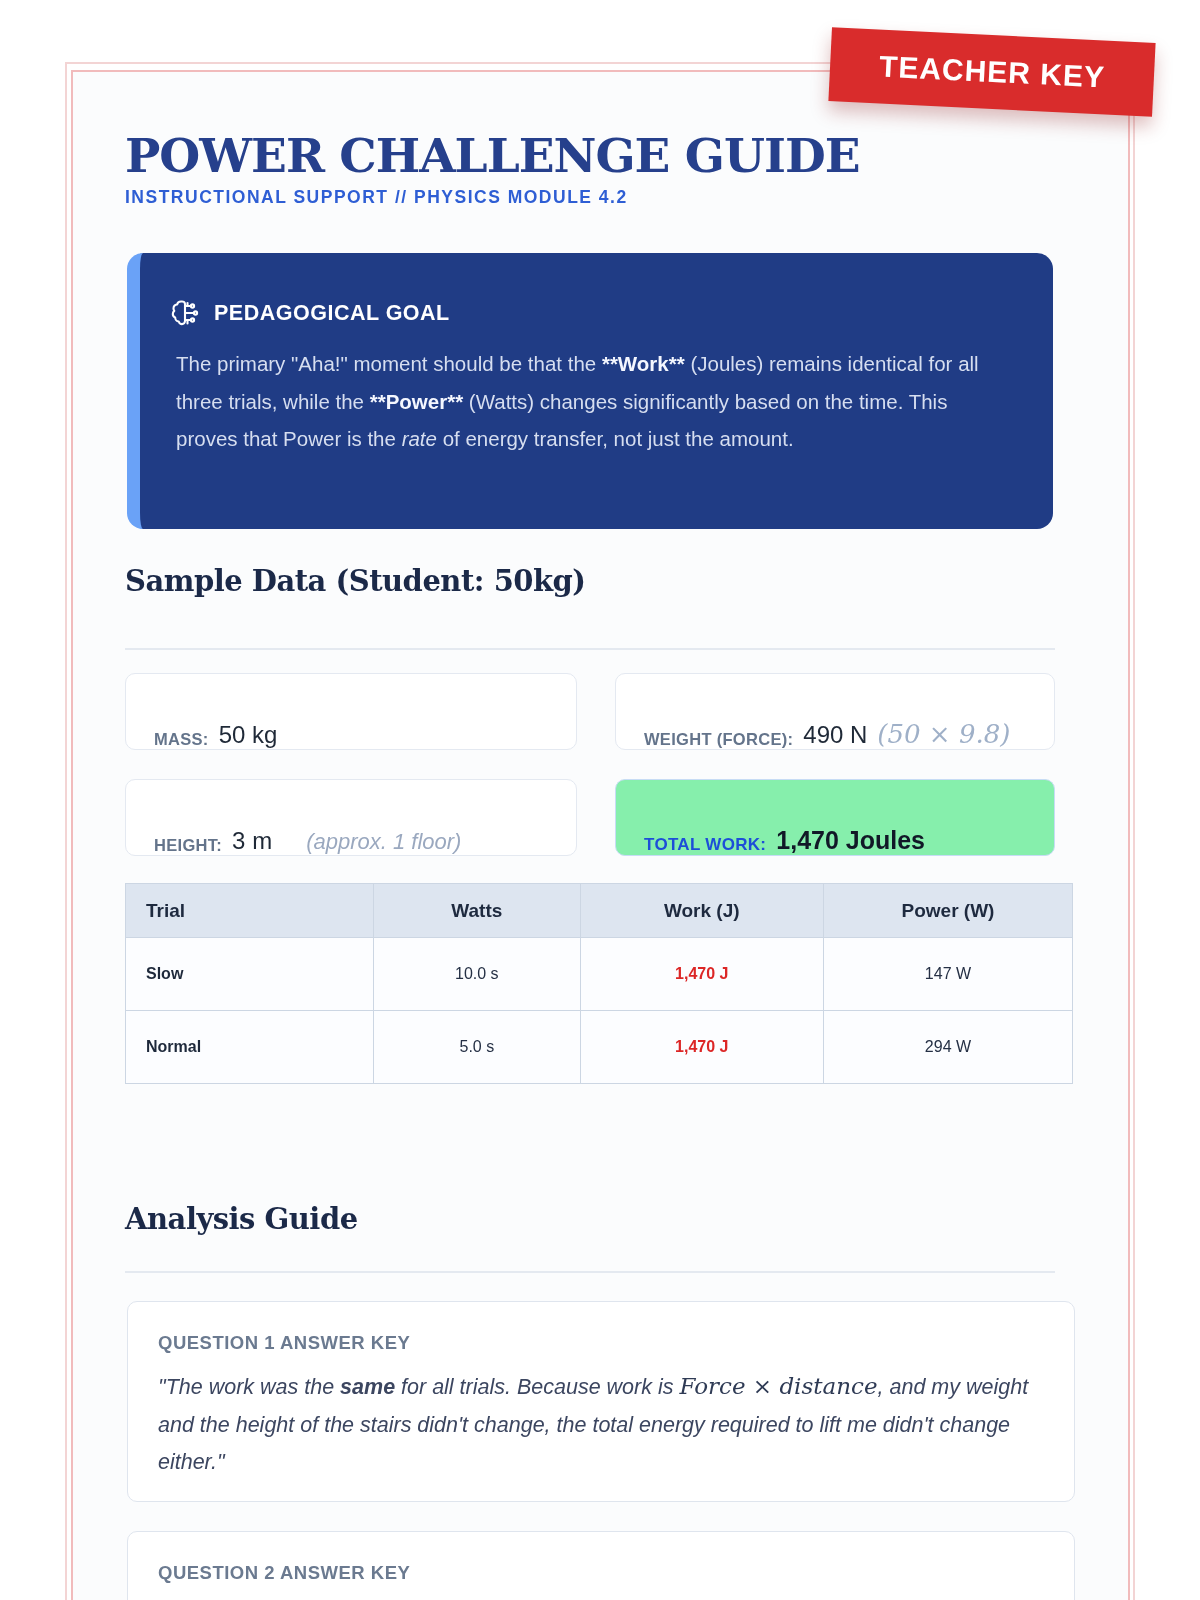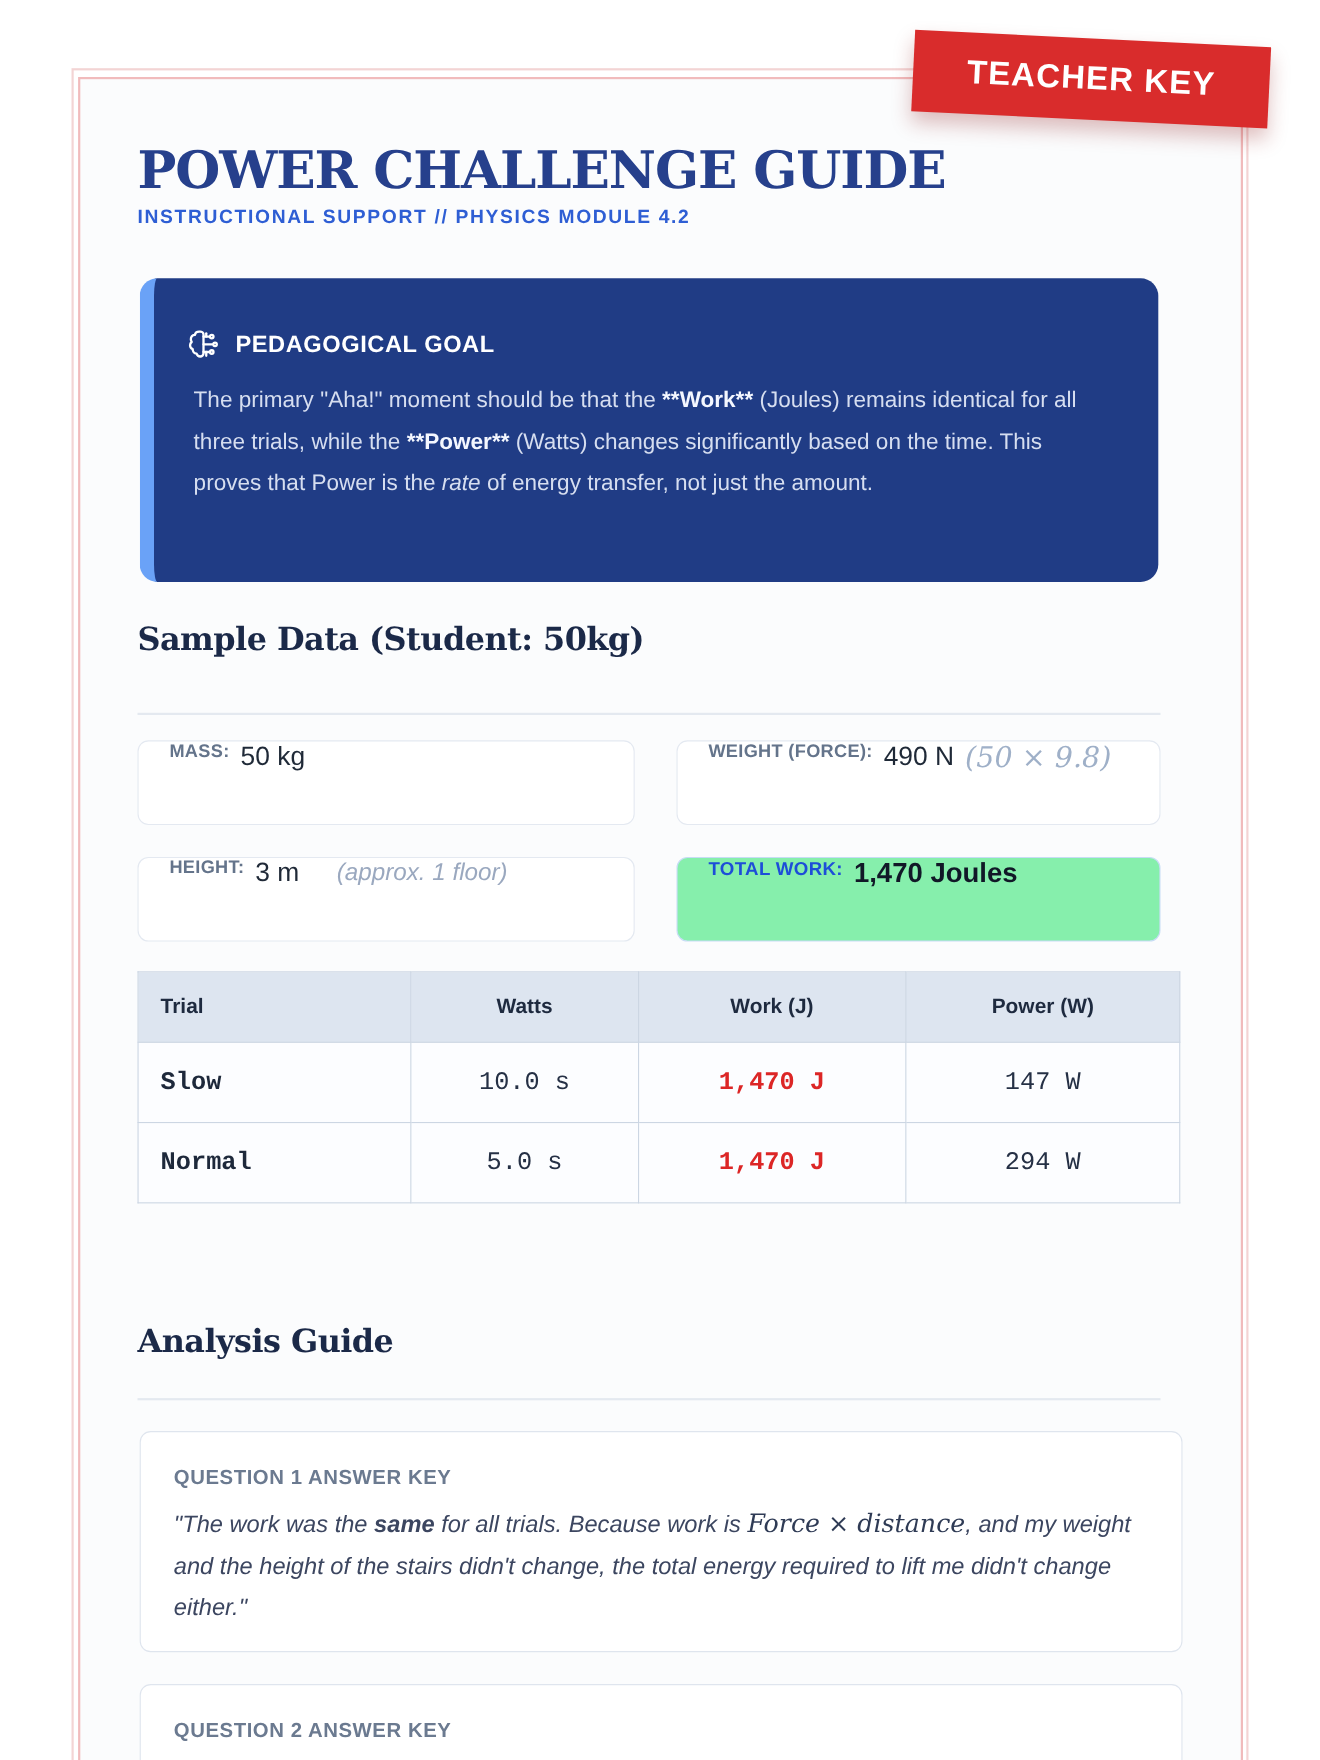--- a/index.html
+++ b/index.html
@@ -61,44 +61,44 @@
     position:absolute; left:125px;
     font-family:"DejaVu Serif","Liberation Serif",serif;
     font-weight:bold; font-size:29px; letter-spacing:-.5px; color:#1b2948;
     white-space:nowrap;
   }
   .rule { position:absolute; left:125px; width:930px; height:2px; background:#e4e9f0; }
   
   .card {
     position:absolute; height:77px; background:#ffffff;
     border:1px solid #e4e9f1; border-radius:10px;
-    display:flex; align-items:flex-start; gap:10px; padding-left:28px;
+    display:flex; align-items:flex-end; gap:10px; padding-left:28px;
     white-space:nowrap;
   }
   .card .lbl { font-size:16.5px; font-weight:bold; color:#64748b; letter-spacing:.3px; }
   .card .val { font-size:24px; color:#1f2937; }
   .card .note-serif {
     font-family:"DejaVu Serif","Liberation Serif",serif;
     font-style:italic; font-size:26px; color:#9fb0c8;
   }
   .card .note-sans { font-style:italic; font-size:22px; color:#9aa8bf;margin-left:24px; }
   .card.hl { background:#86efac; border:1px solid #c7dcf5; }
   .card.hl .lbl { color:#1d4ed8; font-size:17px; }
   .card.hl .val { font-weight:bold; color:#111827; font-size:25px; }
   
   .results {
     position:absolute; left:125px; top:883px; width:948px;
     border-collapse:collapse; table-layout:fixed;
   }
   .results th, .results td { border:1px solid #ccd6e3; }
   .results th {
-    background:#dde5f0; height:64px; font-size:19px; color:#1e2a3f;
+    background:#dde5f0; height:54px; font-size:19px; color:#1e2a3f;
     font-weight:bold; text-align:center;
   }
-  .results td { background:#fcfdff; height:73px; font-size:23px; color:#253045; text-align:center;font-family:Liberation Mono, monospace; }
+  .results td { background:#fcfdff; height:73px; font-size:16px; color:#253045; text-align:center; }
   .results th.c1, .results td.c1 { text-align:left; padding-left:20px; }
   .results td.c1 { font-weight:bold; color:#1e293b; }
   .results td.work { font-weight:bold; color:#dc2626; }
   
   .akey {
     position:absolute; left:127px; width:948px; background:#ffffff;
     border:1px solid #dfe5ee; border-radius:10px; padding:30px;
   }
   .akey .klabel { font-size:18.5px; font-weight:bold; color:#6b7a90; letter-spacing:.5px; }
   .akey .quote {

